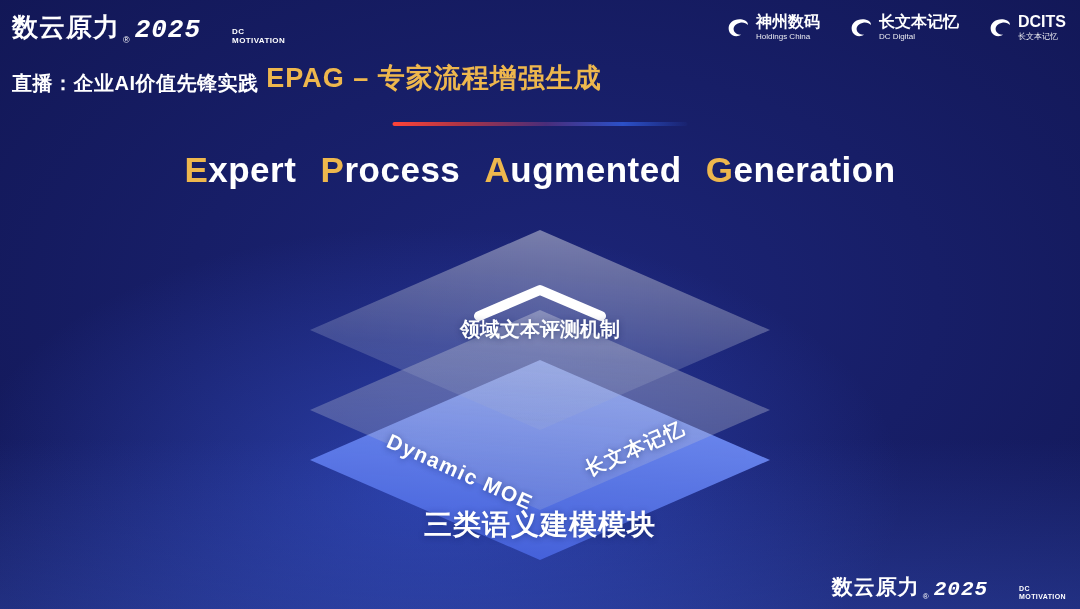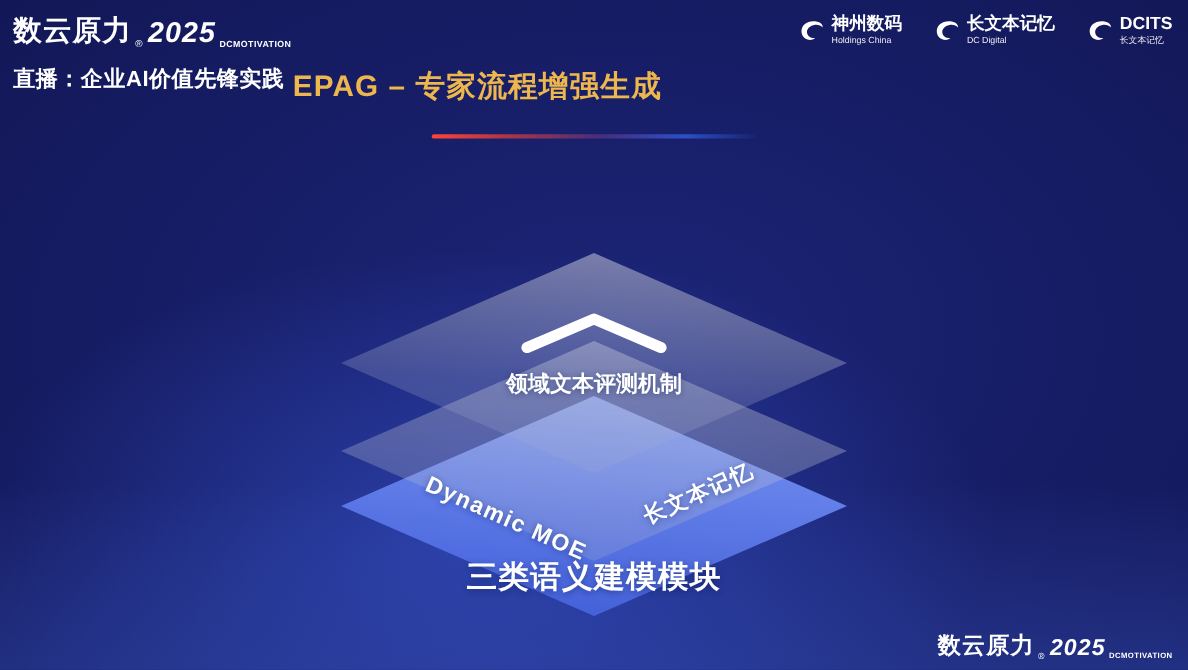--- a/index.html
+++ b/index.html
@@ -15,32 +15,32 @@
       radial-gradient(ellipse 760px 420px at 40% 80%, rgba(64,100,240,0.45) 0%, rgba(64,100,240,0) 62%),
       radial-gradient(ellipse 1500px 950px at 52% 50%, #1c2578 0%, #121756 50%, #0a0e3a 100%);
   }
 
   
   .brand{display:flex;align-items:flex-end;gap:3px;white-space:nowrap;}
   .brand-top{position:absolute;top:10px;left:12px;}
   .brand-bottom{position:absolute;right:14px;bottom:8px;}
   .brand .name{font-weight:900;letter-spacing:1px;}
   .brand .reg{font-weight:400;}
-  .brand .year{font-weight:800;font-style:italic;letter-spacing:1px;margin-left:2px;}
-  .brand .sub{display:flex;flex-direction:row;font-weight:700;line-height:1.15;letter-spacing:0.4px;}
+  .brand .year{font-weight:800;font-style:italic;letter-spacing:1px;margin-left:2px;font-family:Liberation Mono, monospace;}
+  .brand .sub{display:flex;flex-direction:column;font-weight:700;line-height:1.15;letter-spacing:0.4px;margin-left:28px;}
   .brand-top .name,.brand-top .year{font-size:26px;}
   .brand-top .reg{font-size:9px;margin-top:2px;}
   .brand-top .sub{font-size:8px;margin-top:5px;}
   .brand-bottom .name,.brand-bottom .year{font-size:21px;}
   .brand-bottom .reg{font-size:8px;margin-top:2px;}
   .brand-bottom .sub{font-size:7px;margin-top:4px;}
 
   
   .live-label{
-    position:absolute;top:58px;left:12px;
+    position:absolute;top:70px;left:12px;
     font-size:20px;font-weight:800;letter-spacing:0.5px;
   }
 
   
   .epag-title{
     position:absolute;top:60px;left:0;width:868px;text-align:center;
     font-size:27px;font-weight:800;letter-spacing:1px;
     color:#eeb74d;
   }
   .gradient-line{
@@ -82,21 +82,21 @@
   }
   .layer-bottom{
     top:360px;z-index:1;
     background:linear-gradient(185deg, rgba(130,160,255,0.95) 0%, rgba(70,100,230,0.85) 100%);
   }
   .chevron{position:absolute;top:280px;left:50%;transform:translateX(-50%);z-index:4;}
   .layer-label{
     position:absolute;z-index:4;font-weight:700;color:#fff;
     text-shadow:0 1px 6px rgba(0,25,80,0.45);white-space:nowrap;
   }
-  .label-top{top:335px;left:0;width:1080px;text-align:center;font-size:20px;}
+  .label-top{top:316px;left:0;width:1080px;text-align:center;font-size:20px;}
   .label-moe{top:428px;left:388px;font-size:21px;letter-spacing:1.5px;transform:rotate(24deg);transform-origin:left center;}
   .label-memory{top:457px;left:586px;font-size:20px;letter-spacing:1.5px;transform:rotate(-24deg);transform-origin:left center;}
   .label-bottom{top:506px;left:0;width:1080px;text-align:center;font-size:28px;letter-spacing:1px;}
 </style>
 </head>
 <body>
 
 <div id="slide">
 
   <div class="brand brand-top">
@@ -108,20 +108,26 @@
       <span>MOTIVATION</span>
     </span>
   </div>
 
   <div class="live-label">直播：企业AI价值先锋实践</div>
 
   <div class="epag-title">EPAG – 专家流程增强生成</div>
 
   <div class="gradient-line"></div>
 
+  <div class="subtitle">
+    <span class="word"><span class="gold">E</span><span>xpert</span></span>
+    <span class="word"><span class="gold">P</span><span>rocess</span></span>
+    <span class="word"><span class="gold">A</span><span>ugmented</span></span>
+    <span class="word"><span class="gold">G</span><span>eneration</span></span>
+  </div>
 
   <div class="partners">
     <div class="partner">
       <svg class="partner-icon" viewBox="0 0 24 24">
         <path d="M3.5 13.5 C3 7.5 9 3.2 16.5 4.4 C21 5.2 22.5 8 21.8 9.6 C20.5 7.8 17.5 6.8 14.5 7.4 C10.5 8.2 8 11 8.3 14 C8.6 17 11.5 19.2 15.5 18.8 C13 20.8 9.5 21 6.8 19.2 C4.8 17.9 3.7 15.9 3.5 13.5 Z" fill="#ffffff"></path>
       </svg>
       <div class="partner-text">
         <span class="partner-cn">神州数码</span>
         <span class="partner-en">Holdings China</span>
       </div>

